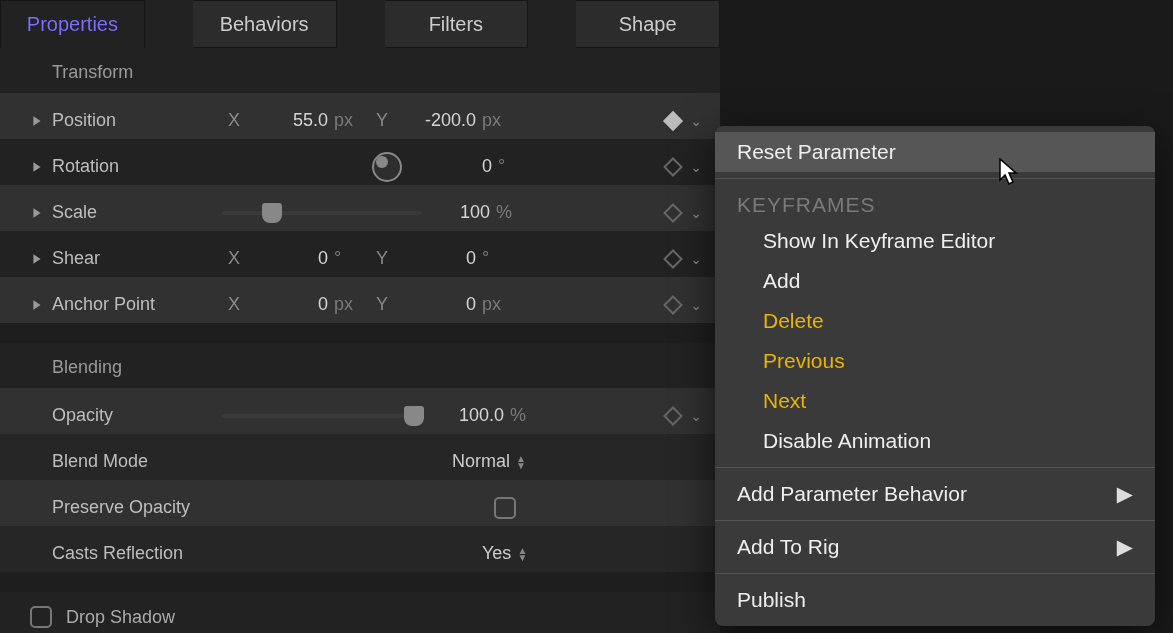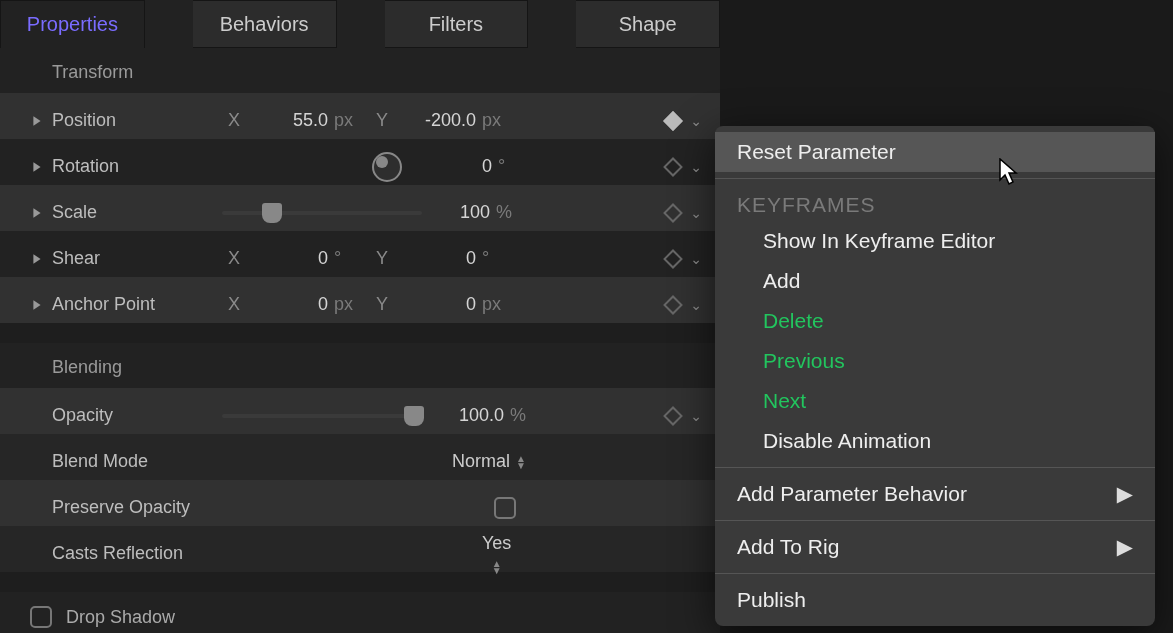--- a/index.html
+++ b/index.html
@@ -45,21 +45,21 @@
 
   .section-band { height: 20px; background: #1e1e1e; }
 
   .dropshadow-row { display: flex; align-items: center; gap: 14px; padding: 14px 30px; background: #222; }
 
   
   .ctx-menu { position: absolute; left: 715px; top: 126px; width: 440px; background: #3a3a3a; border-radius: 8px; box-shadow: 0 10px 40px rgba(0,0,0,0.6); padding: 6px 0; font-size: 21px; }
   .ctx-item { padding: 8px 22px; color: #eee; display: flex; justify-content: space-between; cursor: pointer; }
   .ctx-item.sub { padding-left: 48px; }
   .ctx-item.hover { background: #565656; }
-  .ctx-item.disabled { color: #22c55e; cursor: default; }
+  .ctx-item.disabled { color: #eab308; cursor: default; }
   .ctx-header { padding: 8px 22px 4px 22px; color: #7a7a7a; letter-spacing: 1px; }
   .ctx-sep { height: 1px; background: #555; margin: 6px 0; }
   .submenu-arrow { color: #ddd; }
 
   .cursor { position: absolute; left: 998px; top: 158px; width: 22px; height: 28px; pointer-events: none; }
 </style>
 </head>
 <body>
 
 <div class="panel">
@@ -212,21 +212,21 @@
     <span style="width:24px;"></span>
     <span class="param-label" style="width:220px;">Preserve Opacity</span>
     <div style="margin-left:222px;">
       <div class="checkbox"></div>
     </div>
   </div>
 
   <div class="param-row">
     <span style="width:24px;"></span>
     <span class="param-label" style="width:200px;">Casts Reflection</span>
-    <div class="select-wrap" style="margin-left:230px;flex-direction:column;">
+    <div class="select-wrap" style="margin-left:230px;">
       <span>Yes</span>
       <span class="select-arrows">
           <span>▲</span>
           <span>▼</span>
         </span>
     </div>
   </div>
 
   <div class="section-band"></div>
 

